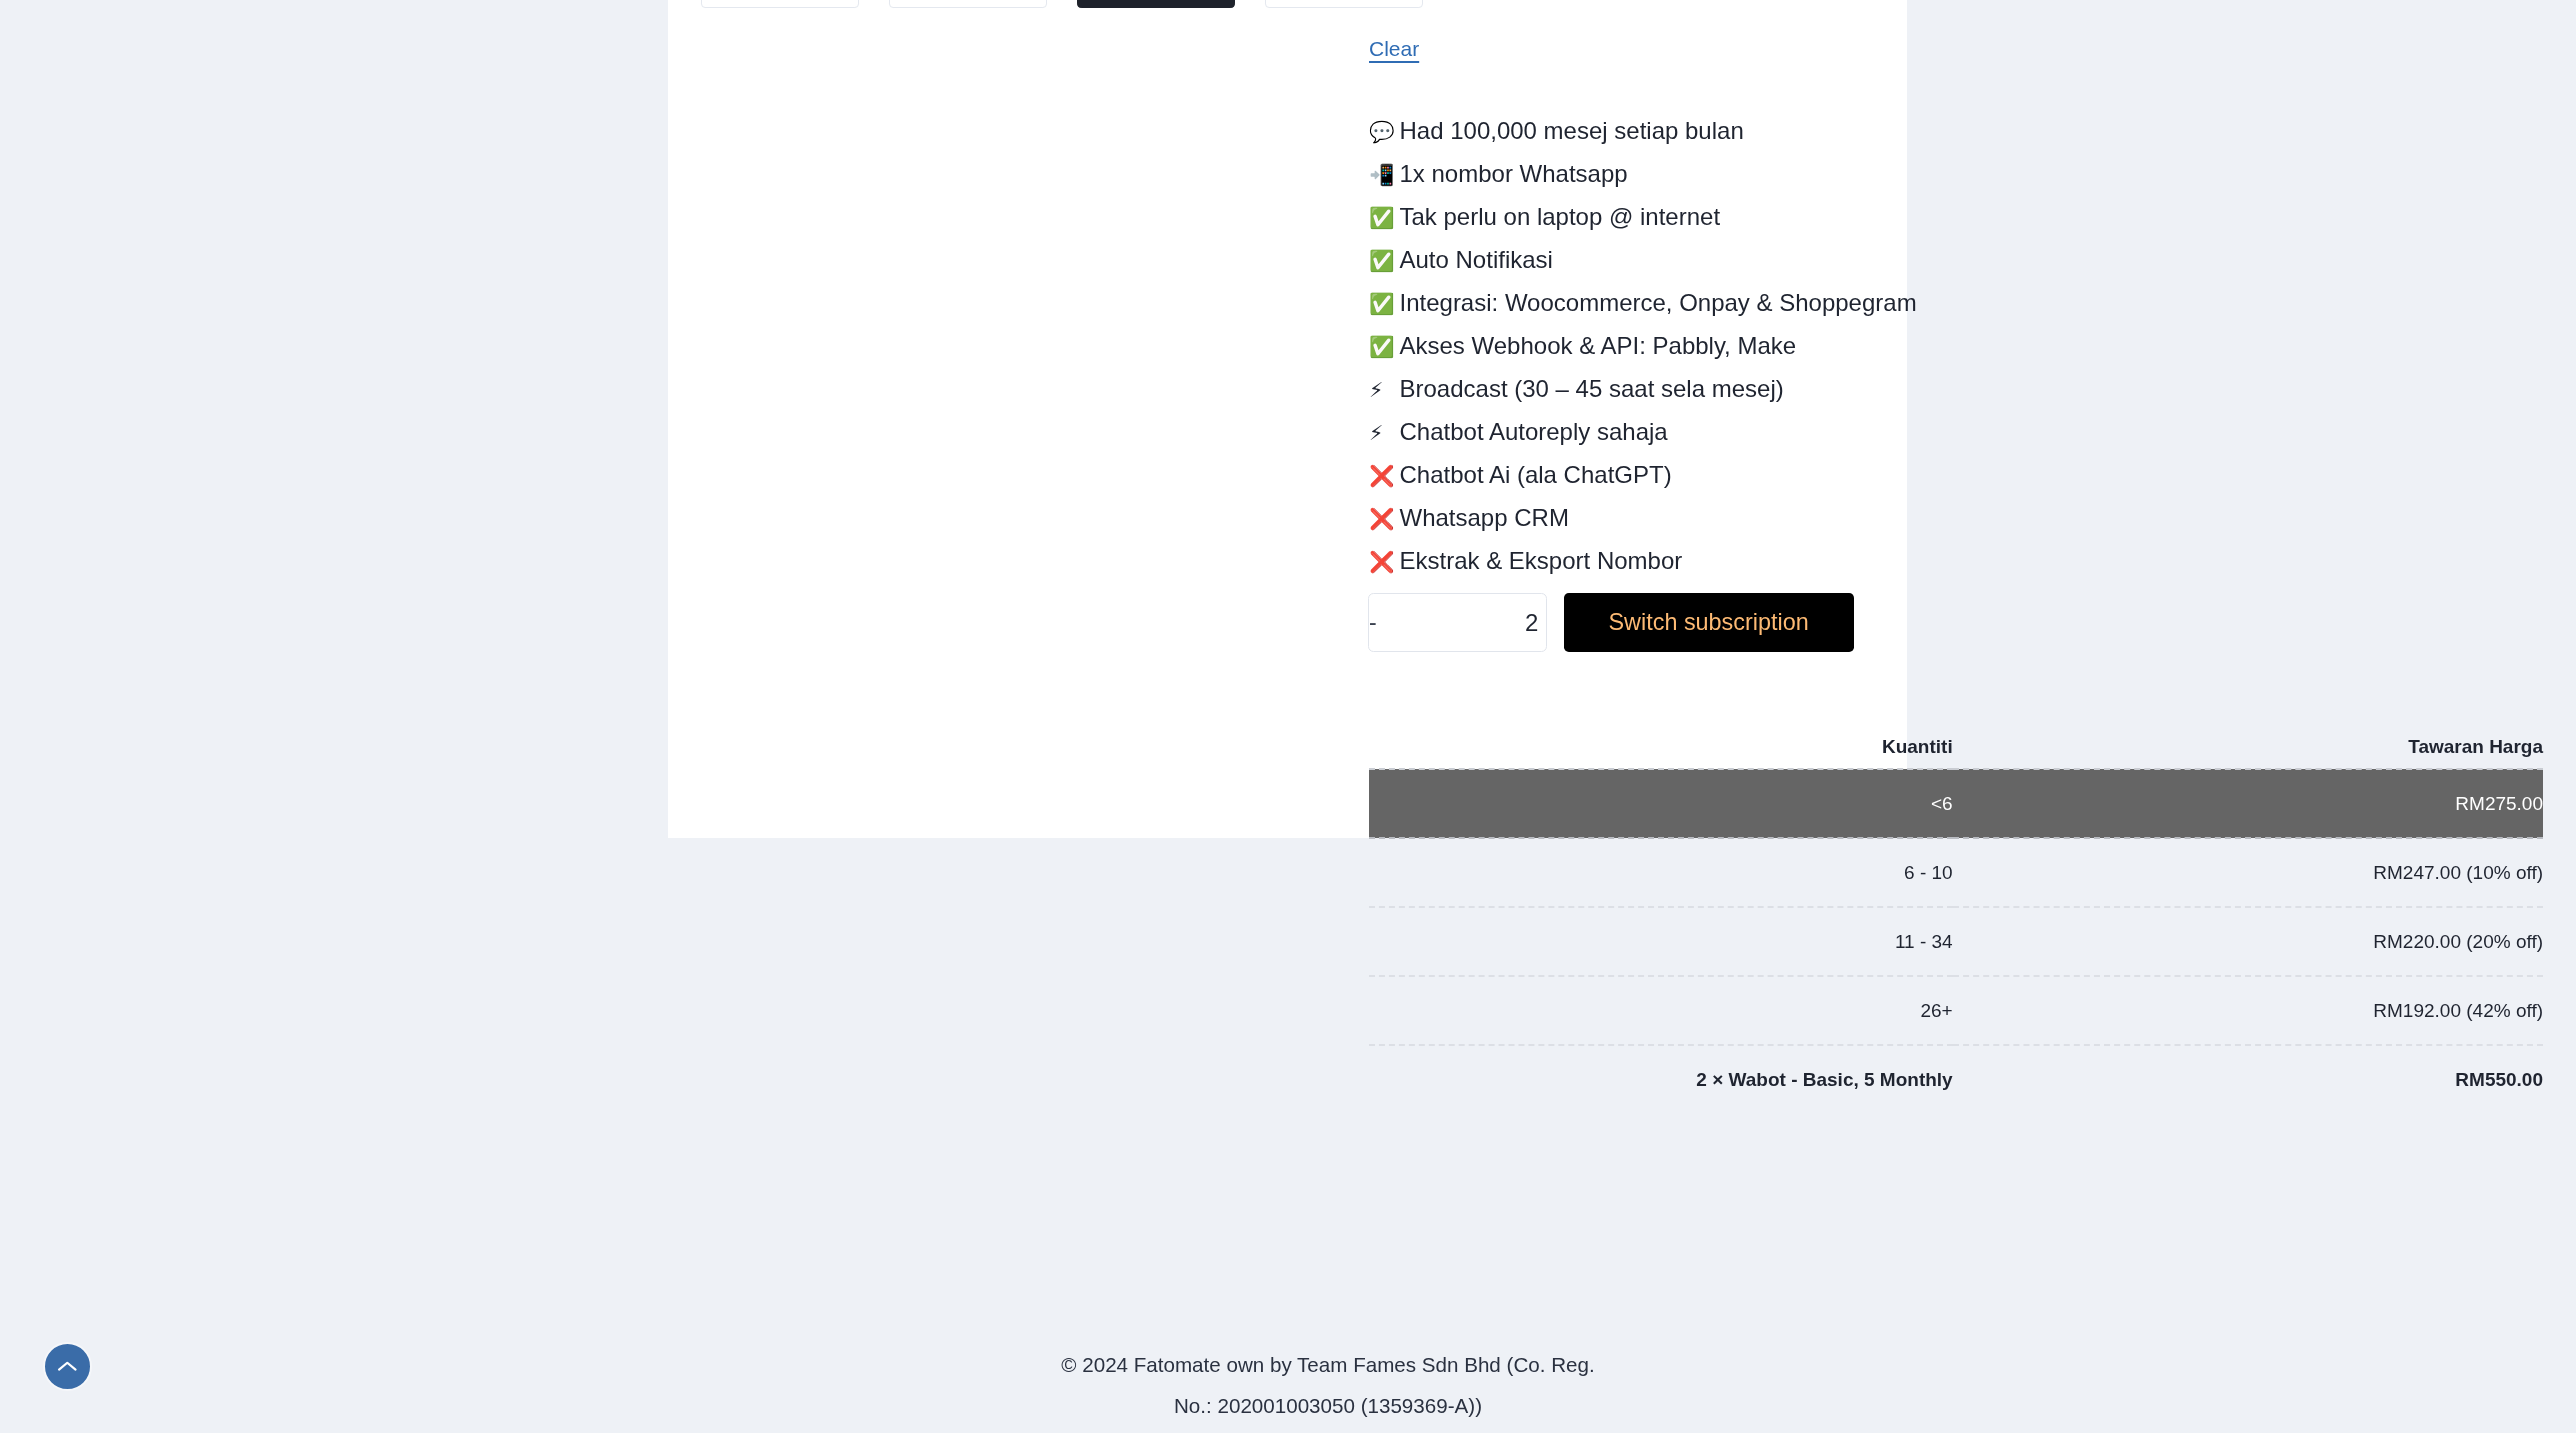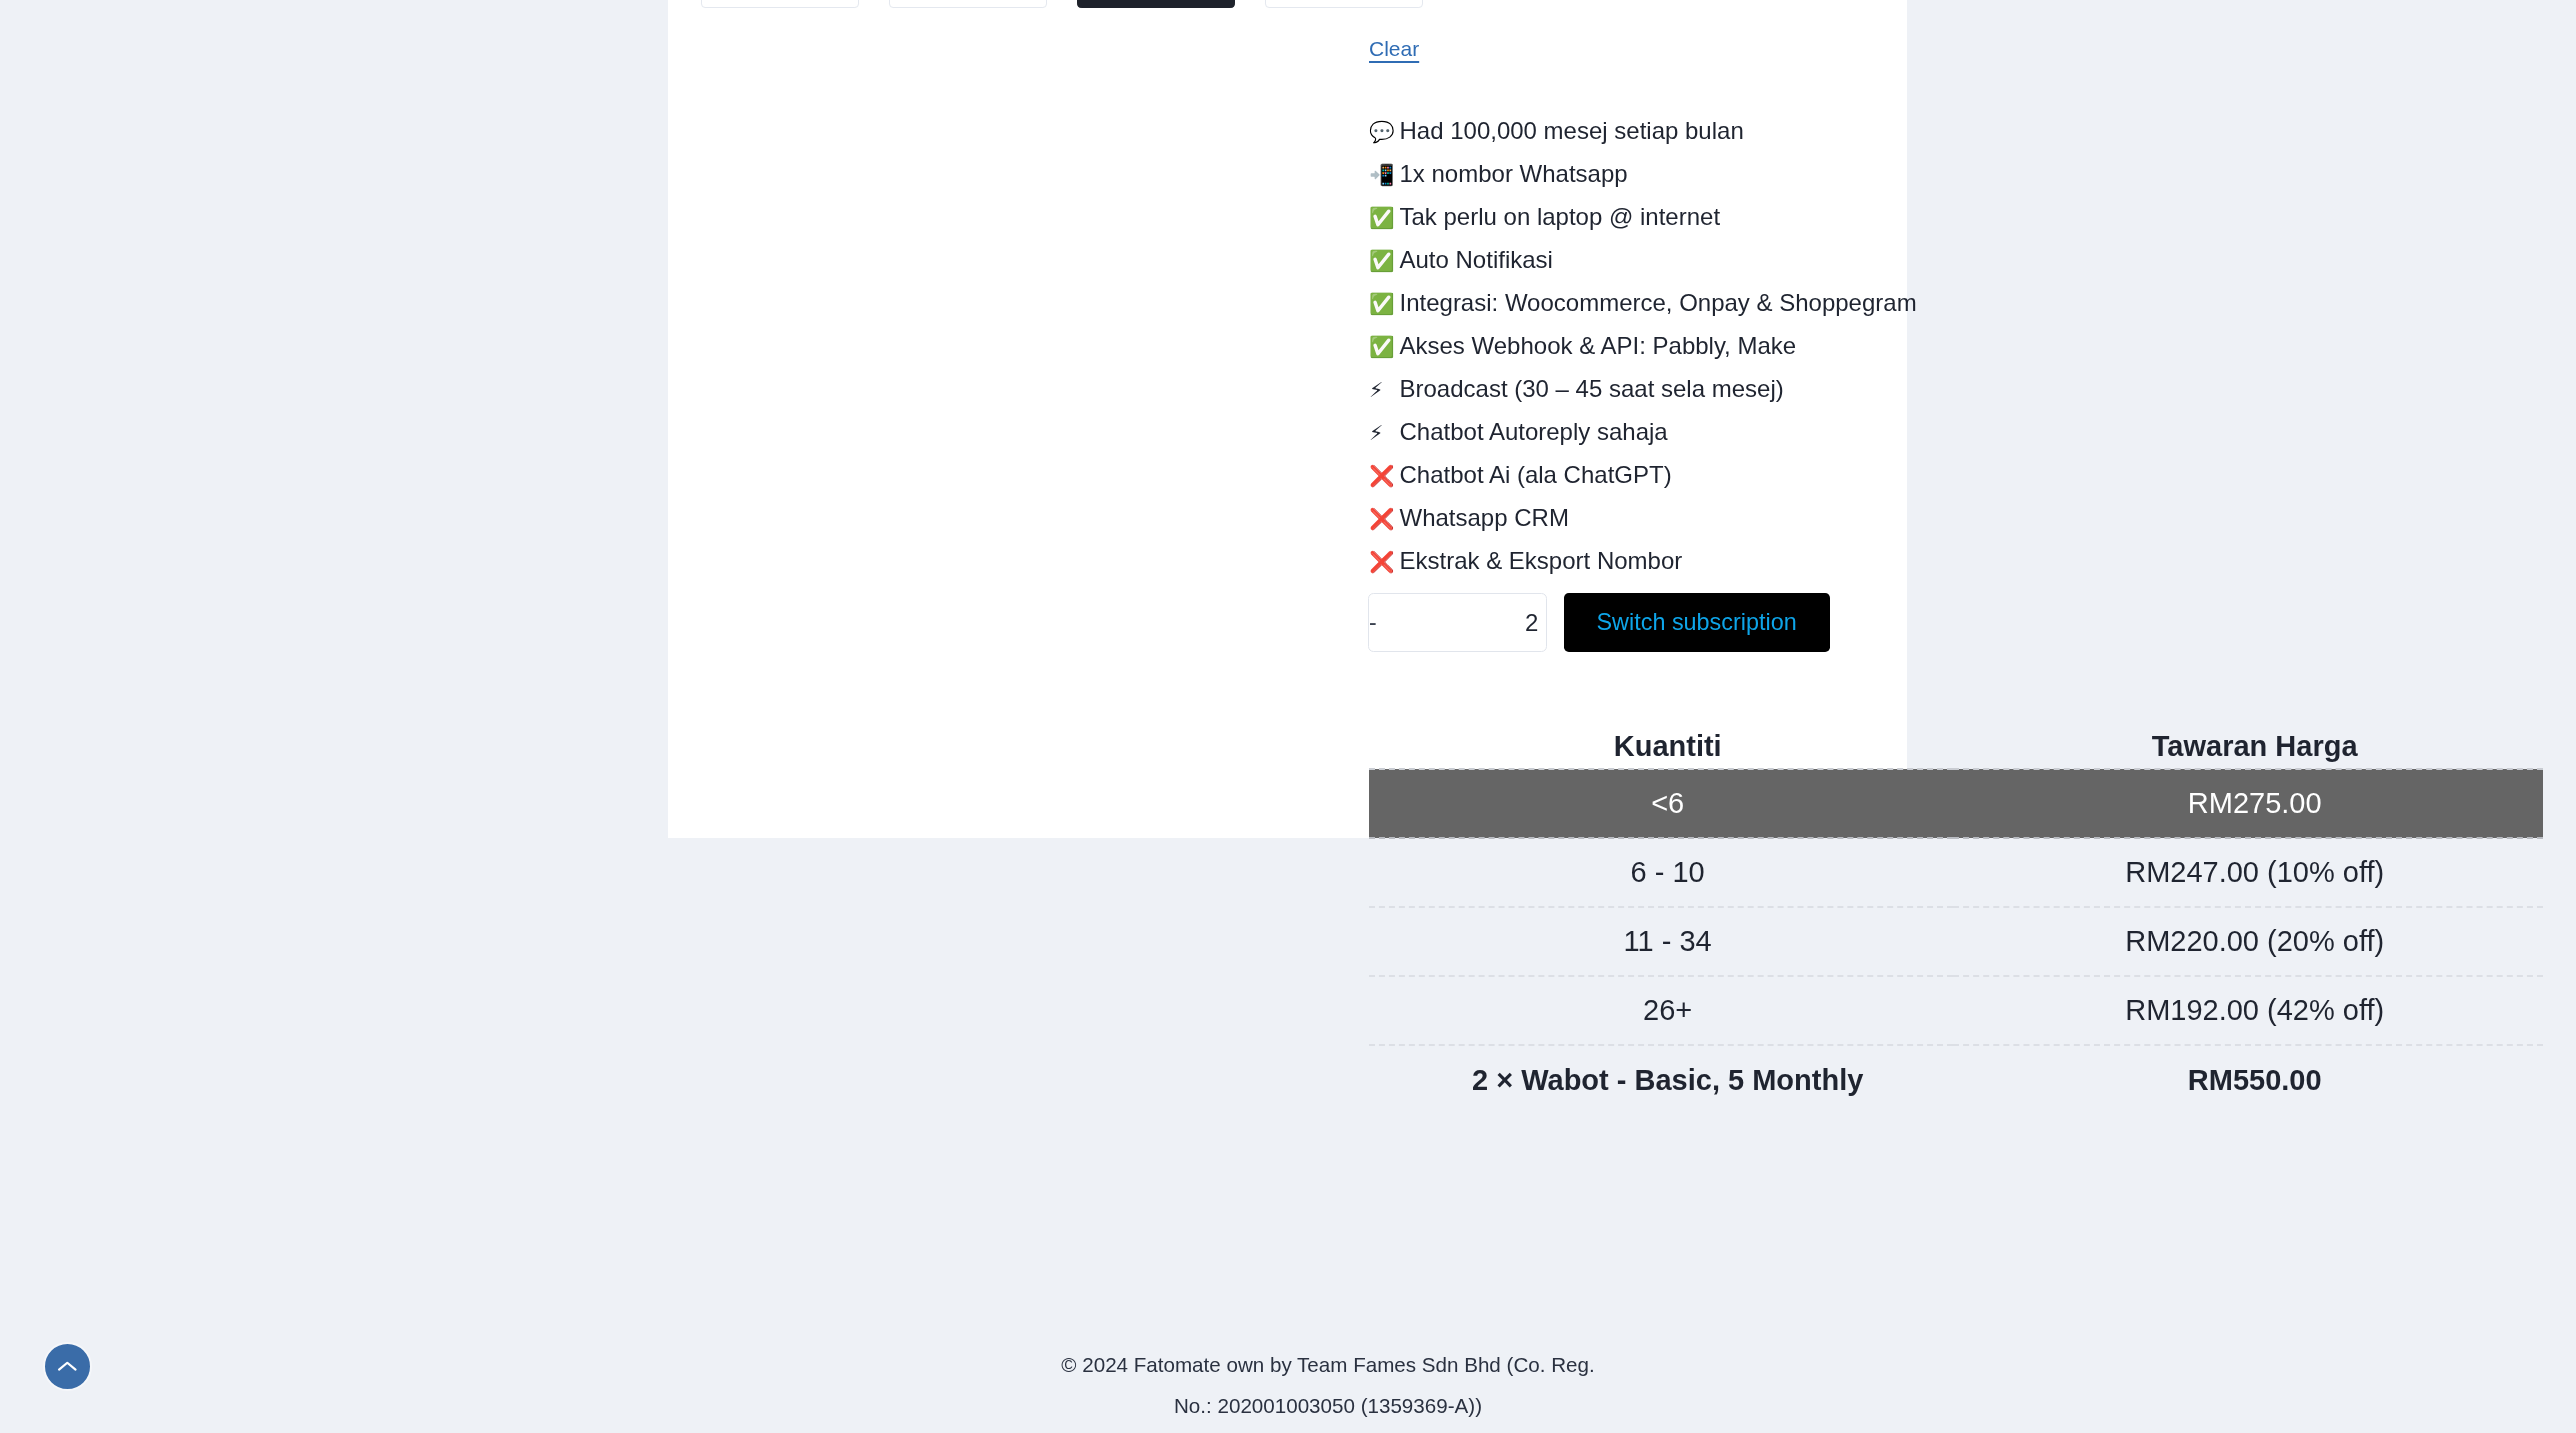--- a/index.html
+++ b/index.html
@@ -123,43 +123,43 @@
     font-size: 24px;
     color: #1f2430;
     border: none;
     outline: none;
     background: transparent;
     font-family: "Liberation Sans", sans-serif;
     padding: 0;
   }
   .switch-btn {
     height: 59px;
-    padding: 0 33px;
+    padding: 0 45px;
     background: #000000;
-    color: #0ea5e9;
+    color: #fdba74;
     border: none;
     border-radius: 4.8px;
     font-size: 23.4px;
     font-family: "Liberation Sans", sans-serif;
     cursor: pointer;
   }
 
   
   .pricing-table {
     position: absolute;
     left: 701px;
     top: 725px;
     width: 1174px;
     border-collapse: collapse;
     table-layout: fixed;
   }
   .pricing-table th,
   .pricing-table td {
-    text-align: center;
-    font-size: 29px;
+    text-align: right;
+    font-size: 19px;
     padding: 0;
     vertical-align: middle;
   }
   .pricing-table th {
     height: 43px;
     font-weight: bold;
     color: #1f2430;
     padding-left: 13.7px;
   }
   .pricing-table th:first-child { width: 570px; }

